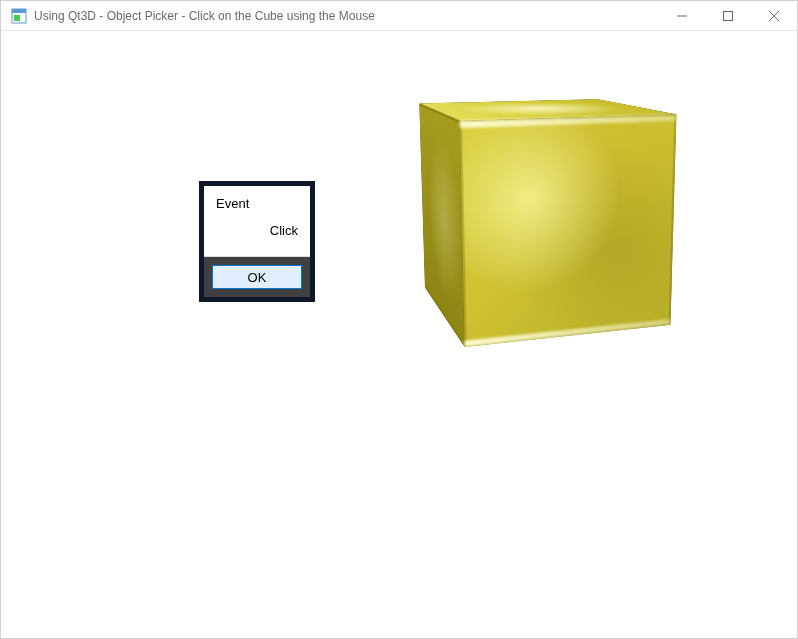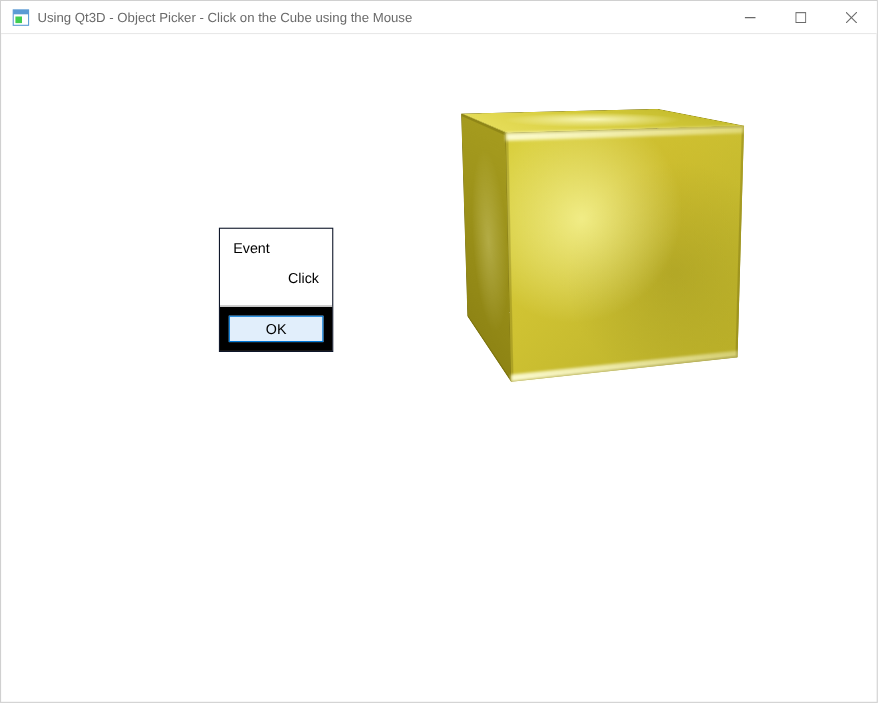--- a/index.html
+++ b/index.html
@@ -138,39 +138,39 @@
     }
     .face.front::after {
       left: 0; right: 0; bottom: 0; height: 6px;
       background: linear-gradient(90deg, rgba(255,255,220,0.9), rgba(255,255,220,0.4));
       filter: blur(1px);
     }
     
     .dialog {
       position: absolute;
       left: 198px;
-      top: 206px;
-      width: 104px;
-      background: #ffffff;
-      border: 1px solid #0f172a;
+      top: 180px;
+      width: 116px;
+      background: #ffffff;
+      border: 5px solid #0f172a;
       font-size: 13px;
       color: #000;
     }
     .dialog-body {
       padding: 10px 12px 8px 12px;
     }
     .dialog-title {
       margin-bottom: 12px;
     }
     .dialog-msg {
       text-align: right;
       margin-bottom: 10px;
     }
     .dialog-footer {
-      background: #000000;
+      background: #404040;
       border-top: 1px solid #dcdcdc;
       padding: 8px;
       display: flex;
       justify-content: center;
     }
     .ok-btn {
       width: 90px;
       height: 24px;
       background: #e1eefb;
       border: 1px solid #0078d7;

